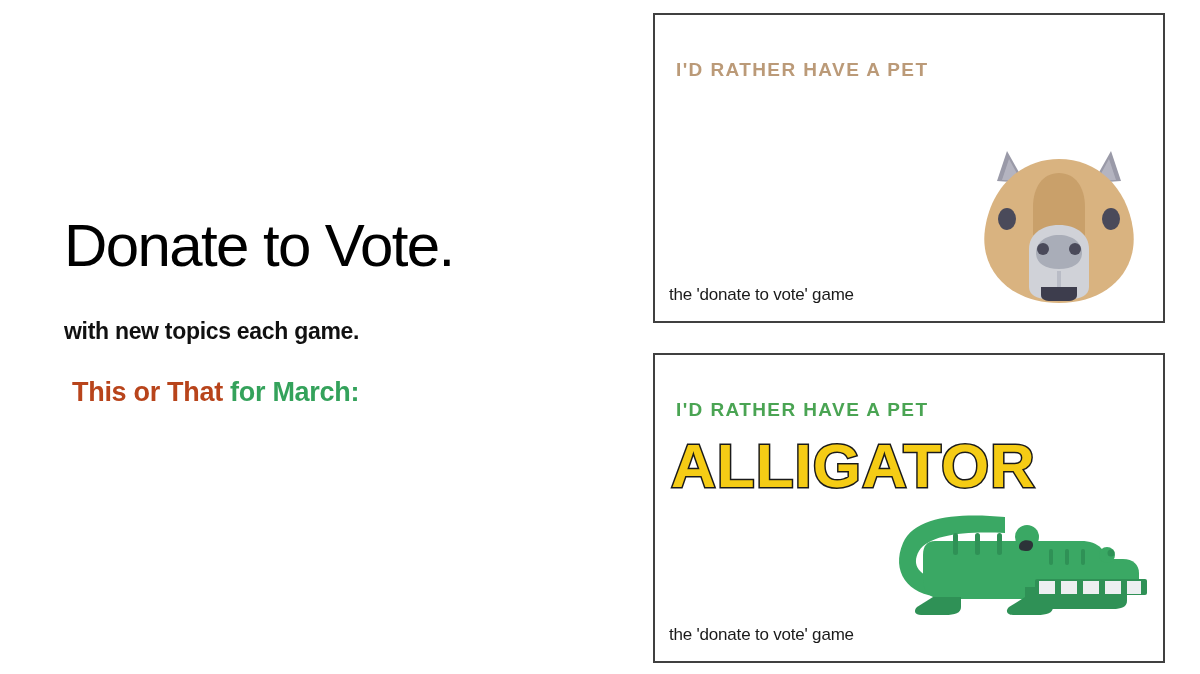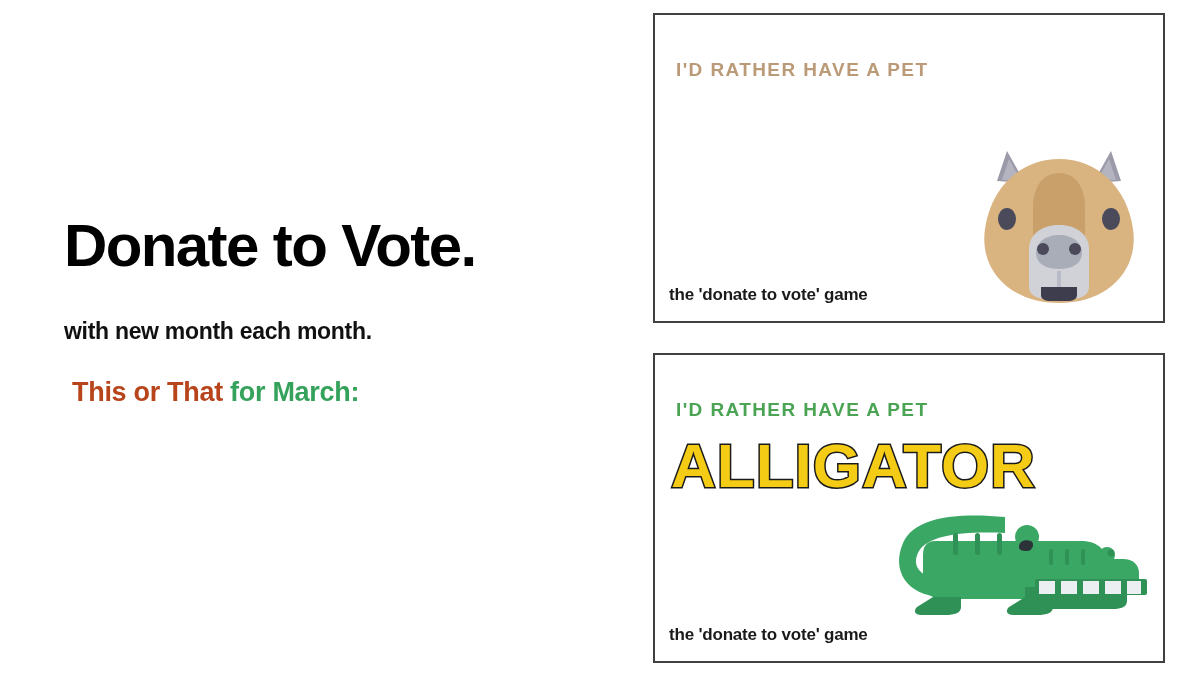--- a/index.html
+++ b/index.html
@@ -18,21 +18,21 @@
 
   
   .left-panel {
     position: absolute;
     left: 64px;
     top: 216px;
     width: 560px;
   }
   .main-title {
     font-size: 60px;
-    font-weight: 700;
+    font-weight: 400;
     letter-spacing: -1.6px;
     color: #000000;
     line-height: 1.0;
     margin: 0 0 10px 0;
     white-space: nowrap;
   }
   .subtitle {
     font-size: 23px;
     font-weight: 700;
     color: #111111;
@@ -103,21 +103,21 @@
     color: #f5cc15;
     -webkit-text-stroke: 3px #1a1a1a;
     paint-order: stroke fill;
   }
 
   .card-footer {
     position: absolute;
     left: 14px;
     bottom: 16px;
     font-size: 17px;
-    font-weight: 700;
+    font-weight: 400;
     color: #1a1a1a;
     letter-spacing: -0.2px;
     white-space: nowrap;
   }
 
   .card-art {
     position: absolute;
   }
   #capybara-art {
     right: 14px;
@@ -133,21 +133,21 @@
   }
 </style>
 </head>
 <body>
 
 <div class="left-panel">
   <h1 class="main-title">Donate to Vote.</h1>
 
   <p class="subtitle">
     <br>
-    <span>with new month each month.</span>
+    <span>with new topics each game.</span>
   </p>
 
   <div class="tagline">
     <span class="this-or-that">This or That</span><span class="for-month"> for March:</span>
   </div>
 </div>
 
 <div class="card" id="card-capybara">
 
   <div class="card-kicker kicker-capy">I'D RATHER HAVE A PET</div>

